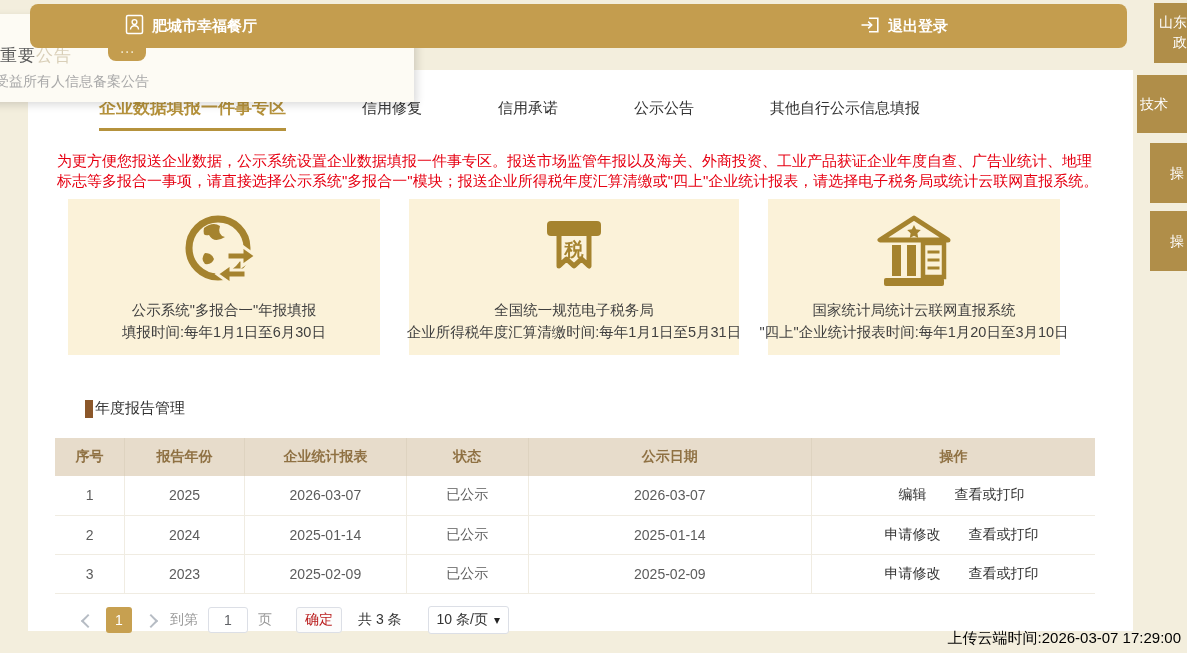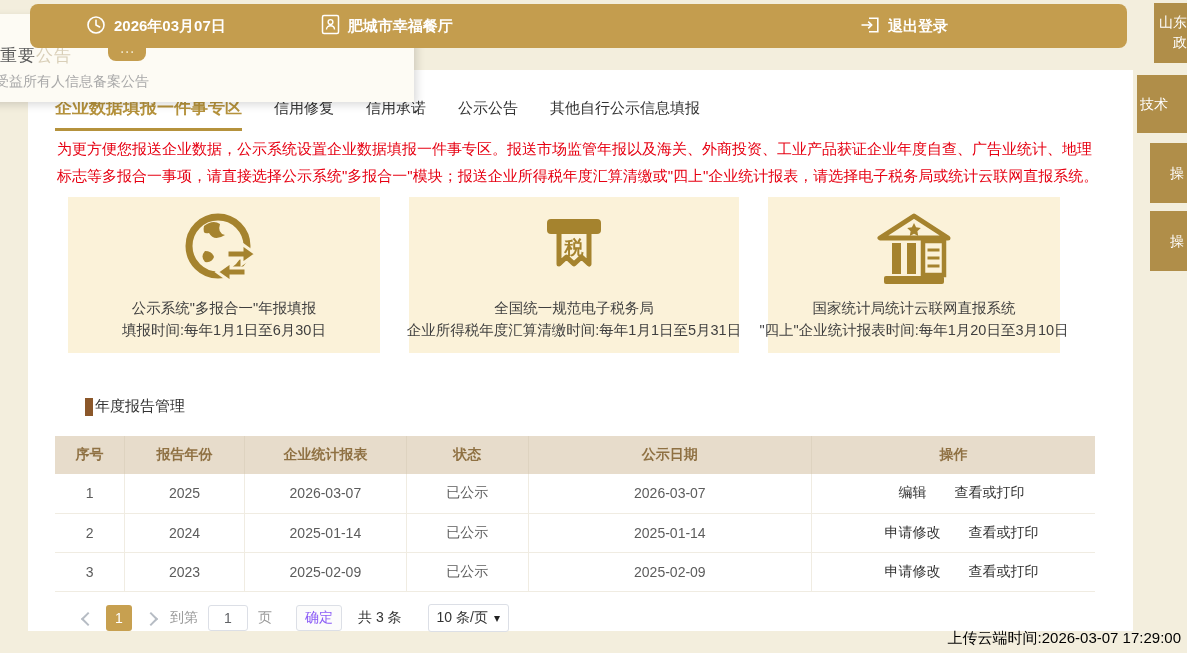--- a/index.html
+++ b/index.html
@@ -50,30 +50,30 @@
   .side-tab.t4 { left:1150px; top:211px; width:80px; height:60px; padding:20px 0 0 20px; }
 
   
   .main-panel {
     position:absolute; left:28px; top:70px; width:1105px; height:561px;
     background:#fff; z-index:0;
   }
 
   
   .tabs-row { display:flex; align-items:baseline; gap:32px; margin:26px 0 0 27px; }
-  .tab { font-size:15px; color:#333; cursor:pointer; padding-bottom:12px; }
+  .tab { font-size:15px; color:#333; cursor:pointer; padding-bottom:12px;margin-left:44px; }
   .tab.active {
     font-size:17px; font-weight:bold; color:#b5923c;
     border-bottom:3px solid #b5923c; padding-bottom:9px;
   }
 
   
   .notice {
-    margin:4px 30px 0 29px; width:1046px;
-    color:#e60012; font-size:15px; line-height:27px;
+    margin:20px 30px 0 29px; width:1046px;
+    color:#e60012; font-size:15px; line-height:20px;
   }
 
   
   .cards { display:flex; gap:29px; margin:8px 0 0 40px; }
   .card {
     height:156px; background:#fbf2d9; display:flex; flex-direction:column;
     align-items:center; justify-content:flex-end; padding-bottom:12px; cursor:pointer;
   }
   .card.c1 { width:312px; } .card.c2 { width:330px; } .card.c3 { width:292px; }
   .card .icon-box { flex:1; display:flex; align-items:center; justify-content:center; padding-top:6px; }
@@ -113,21 +113,21 @@
     color:#fff; font-size:14px; display:flex; align-items:center; justify-content:center; cursor:pointer;
   }
   .pager .lbl { font-size:14px; color:#9a9a9a; margin:0 10px;text-align:center; }
   .goto-input {
     width:40px; height:26px; border:1px solid #dcdfe6; border-radius:3px;
     text-align:center; font-size:14px; color:#606266; background:#fff;
     font-family:"Liberation Sans","DejaVu Sans",sans-serif;
   }
   .confirm-btn {
     width:46px; height:26px; margin-left:14px; border:1px solid #dcdfe6; border-radius:3px;
-    background:#fcfcfc; color:#8b5cf6; font-size:14px;
+    background:#fcfcfc; color:#b91c1c; font-size:14px;
     display:flex; align-items:center; justify-content:center; cursor:pointer;
   }
   .total { font-size:14px; color:#333; margin-left:16px; }
   .size-select {
     margin-left:26px; height:28px; min-width:70px; padding:0 8px;
     border:1px solid #dcdfe6; border-radius:3px; background:#fff;
     display:flex; align-items:center; gap:6px; font-size:14px; color:#333; cursor:pointer;
   }
   .size-select .caret { font-size:12px; color:#222; }
 
@@ -141,29 +141,20 @@
 <body>
 
 <div class="overlay-panel">
   <div class="overlay-title">
     <span>重要</span><span class="faded">公告</span>
   </div>
   <div class="overlay-item">受益所有人信息备案公告</div>
 </div>
 
 <div class="topbar">
-  <div class="grp date-grp">
-    <span>
-      <svg width="20" height="20" viewBox="0 0 20 20">
-          <circle cx="10" cy="10" r="8" fill="none" stroke="#fff" stroke-width="1.6"></circle>
-          <path d="M10 5.2v4.8l3.6 2" fill="none" stroke="#fff" stroke-width="1.6" stroke-linecap="round"></path>
-        </svg>
-    </span>
-    <span>2026年03月07日</span>
-  </div>
   <div class="grp company-grp">
     <span>
       <svg width="19" height="21" viewBox="0 0 19 21">
           <rect x="1.5" y="1.5" width="16" height="18" rx="1.5" fill="none" stroke="#fff" stroke-width="1.5"></rect>
           <circle cx="9.5" cy="8" r="2.4" fill="none" stroke="#fff" stroke-width="1.4"></circle>
           <path d="M5.5 15.5c0-2.3 1.8-3.8 4-3.8s4 1.5 4 3.8" fill="none" stroke="#fff" stroke-width="1.4"></path>
         </svg>
     </span>
     <span>肥城市幸福餐厅</span>
   </div>

